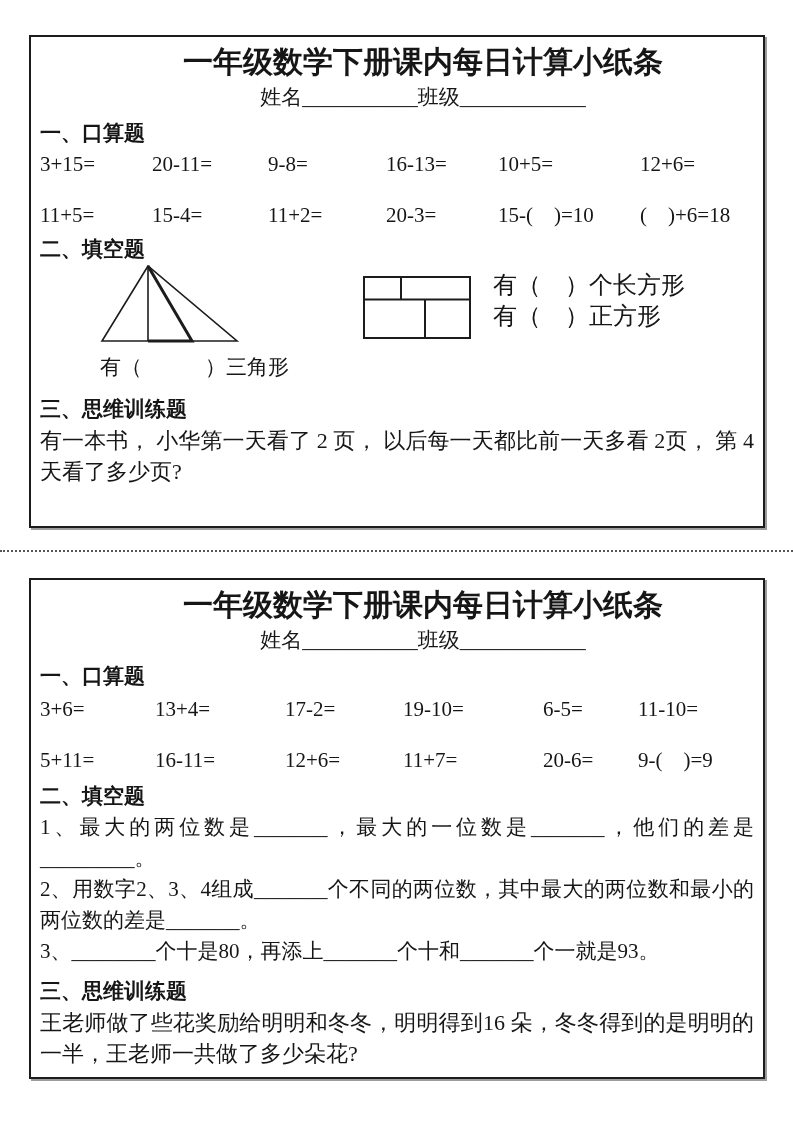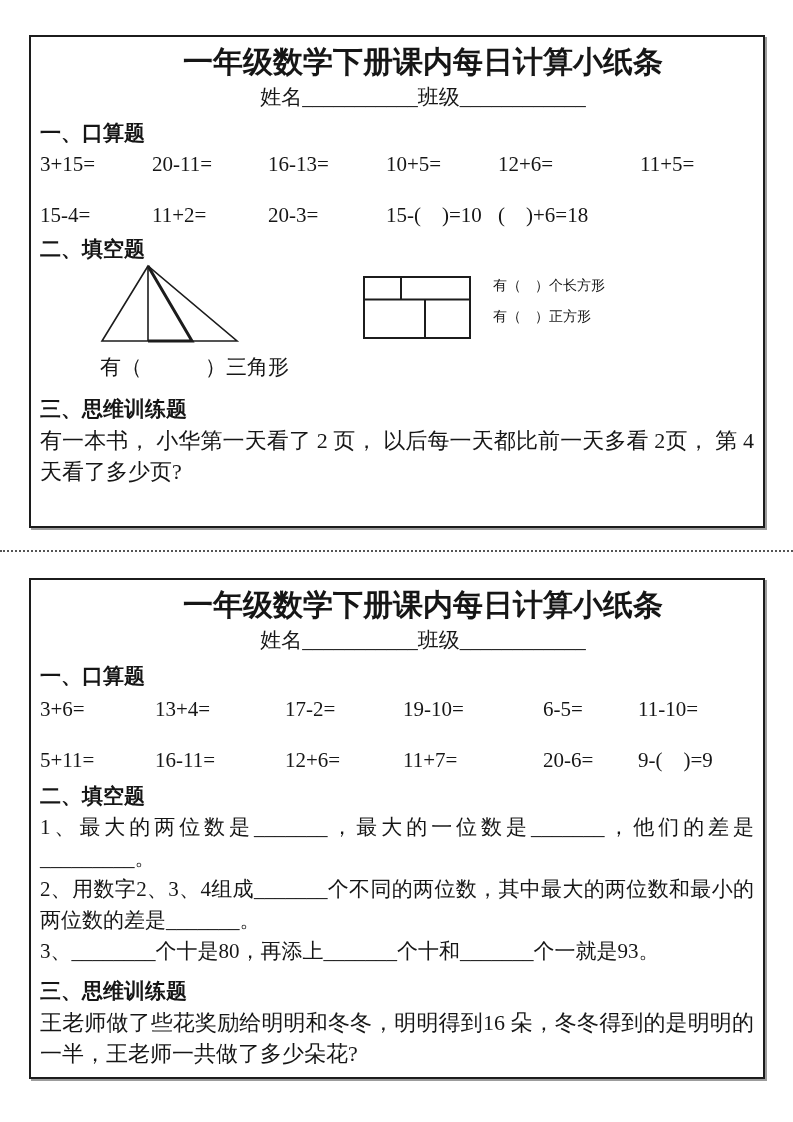--- a/index.html
+++ b/index.html
@@ -54,21 +54,21 @@
   }
   .card-1 .oral-grid { grid-template-columns: 112px 116px 118px 112px 142px auto; }
   .card-2 .oral-grid { grid-template-columns: 115px 130px 118px 140px 95px auto; }
   .card-2 .oral-grid { margin-top: 4px; }
   .problem { white-space: pre; }
 
   .figures { display: flex; align-items: flex-start; margin-top: 0; }
   .tri-block { margin-left: 60px; }
   .tri-caption { font-size: 21px; line-height: 28px; margin-top: 8px; white-space: pre; }
   .rect-figure { margin-left: 74px; margin-top: 13px; }
-  .rect-questions { margin-left: 22px; margin-top: 7px; font-size: 14px; line-height: 31px; }
+  .rect-questions { margin-left: 22px; margin-top: 7px; font-size: 24px; line-height: 31px; }
   .rect-q { white-space: pre; }
 
   .body-text {
     margin-top: 2px;
     font-size: 22px; line-height: 31px;
     white-space: pre-wrap;
     text-align: justify;
   }
   .fill-lines { margin-top: 2px; }
   .fill-line { font-size: 21px; line-height: 31px; white-space: pre-wrap; text-align: justify; }
@@ -81,20 +81,21 @@
 <div class="page">
 
   <div class="card card-1">
     <div class="title">一年级数学下册课内每日计算小纸条</div>
     <div class="name-line">姓名___________班级____________</div>
 
     <div class="sec-heading h-oral">一、口算题</div>
     <div class="oral-grid">
       <span class="problem">3+15=</span>
       <span class="problem">20-11=</span>
+      <span class="problem">9-8=</span>
       <span class="problem">16-13=</span>
       <span class="problem">10+5=</span>
       <span class="problem">12+6=</span>
       <span class="problem">11+5=</span>
       <span class="problem">15-4=</span>
       <span class="problem">11+2=</span>
       <span class="problem">20-3=</span>
       <span class="problem">15-(　)=10</span>
       <span class="problem">(　)+6=18</span>
     </div>

